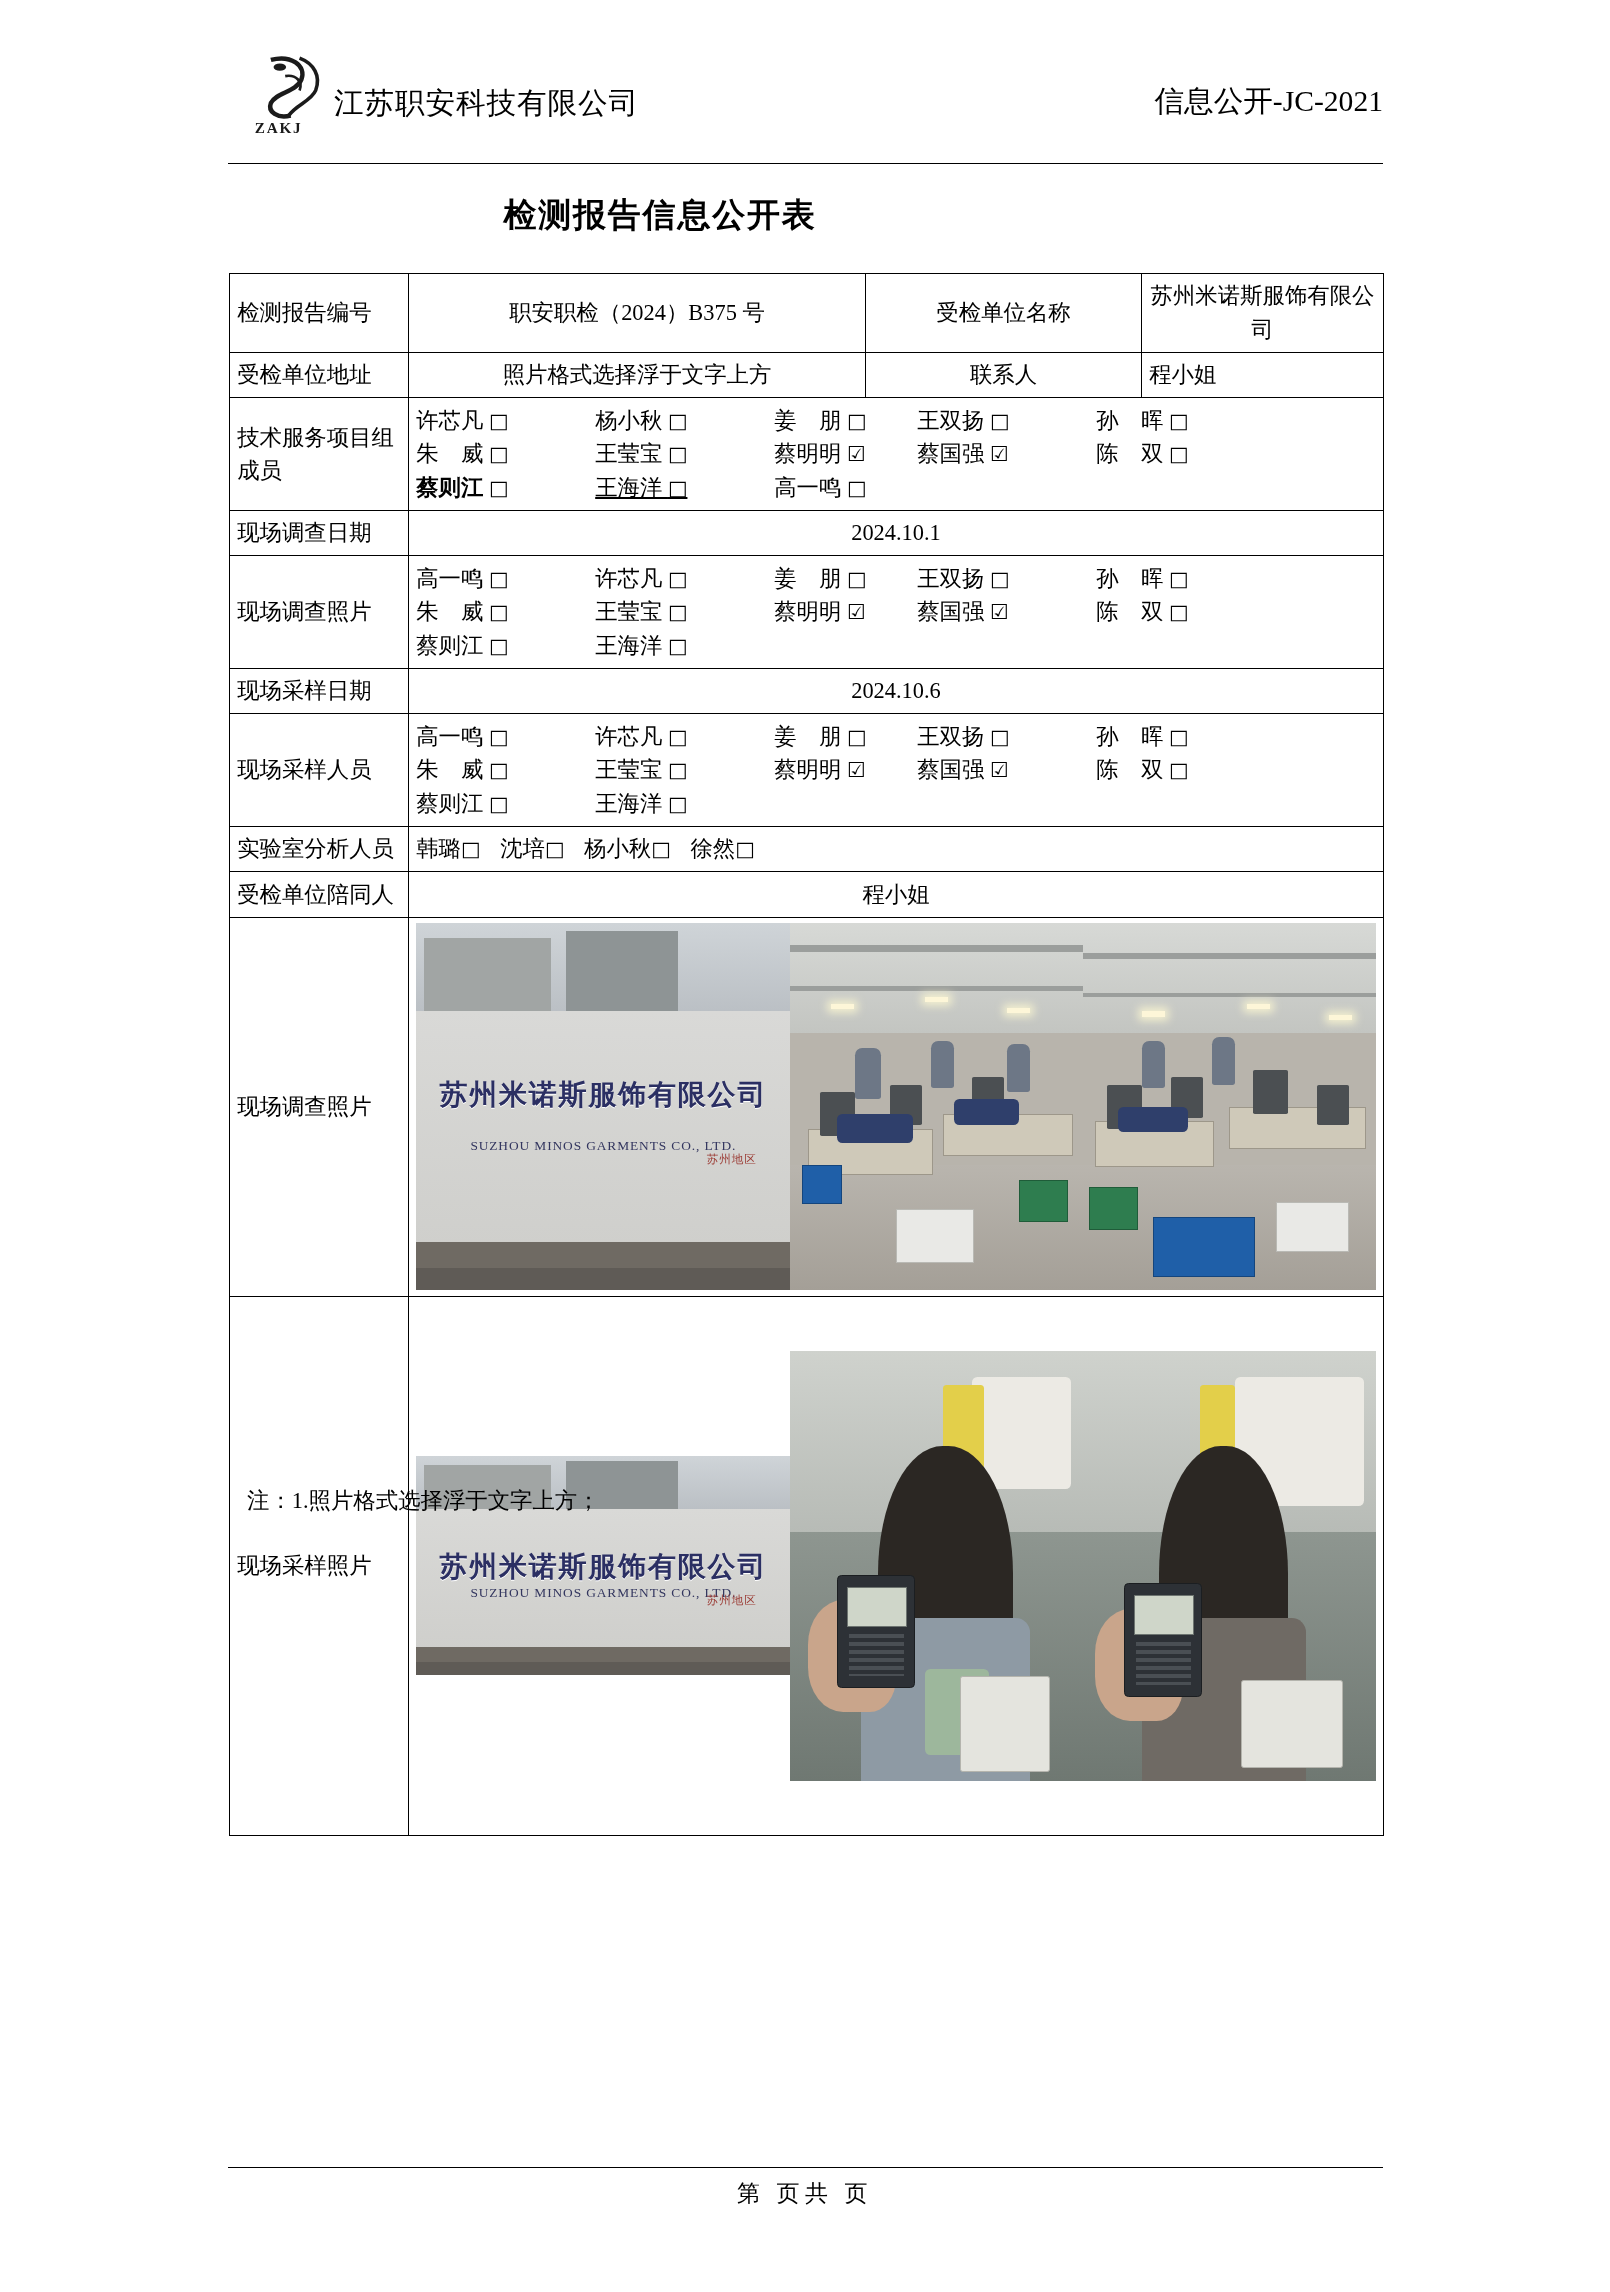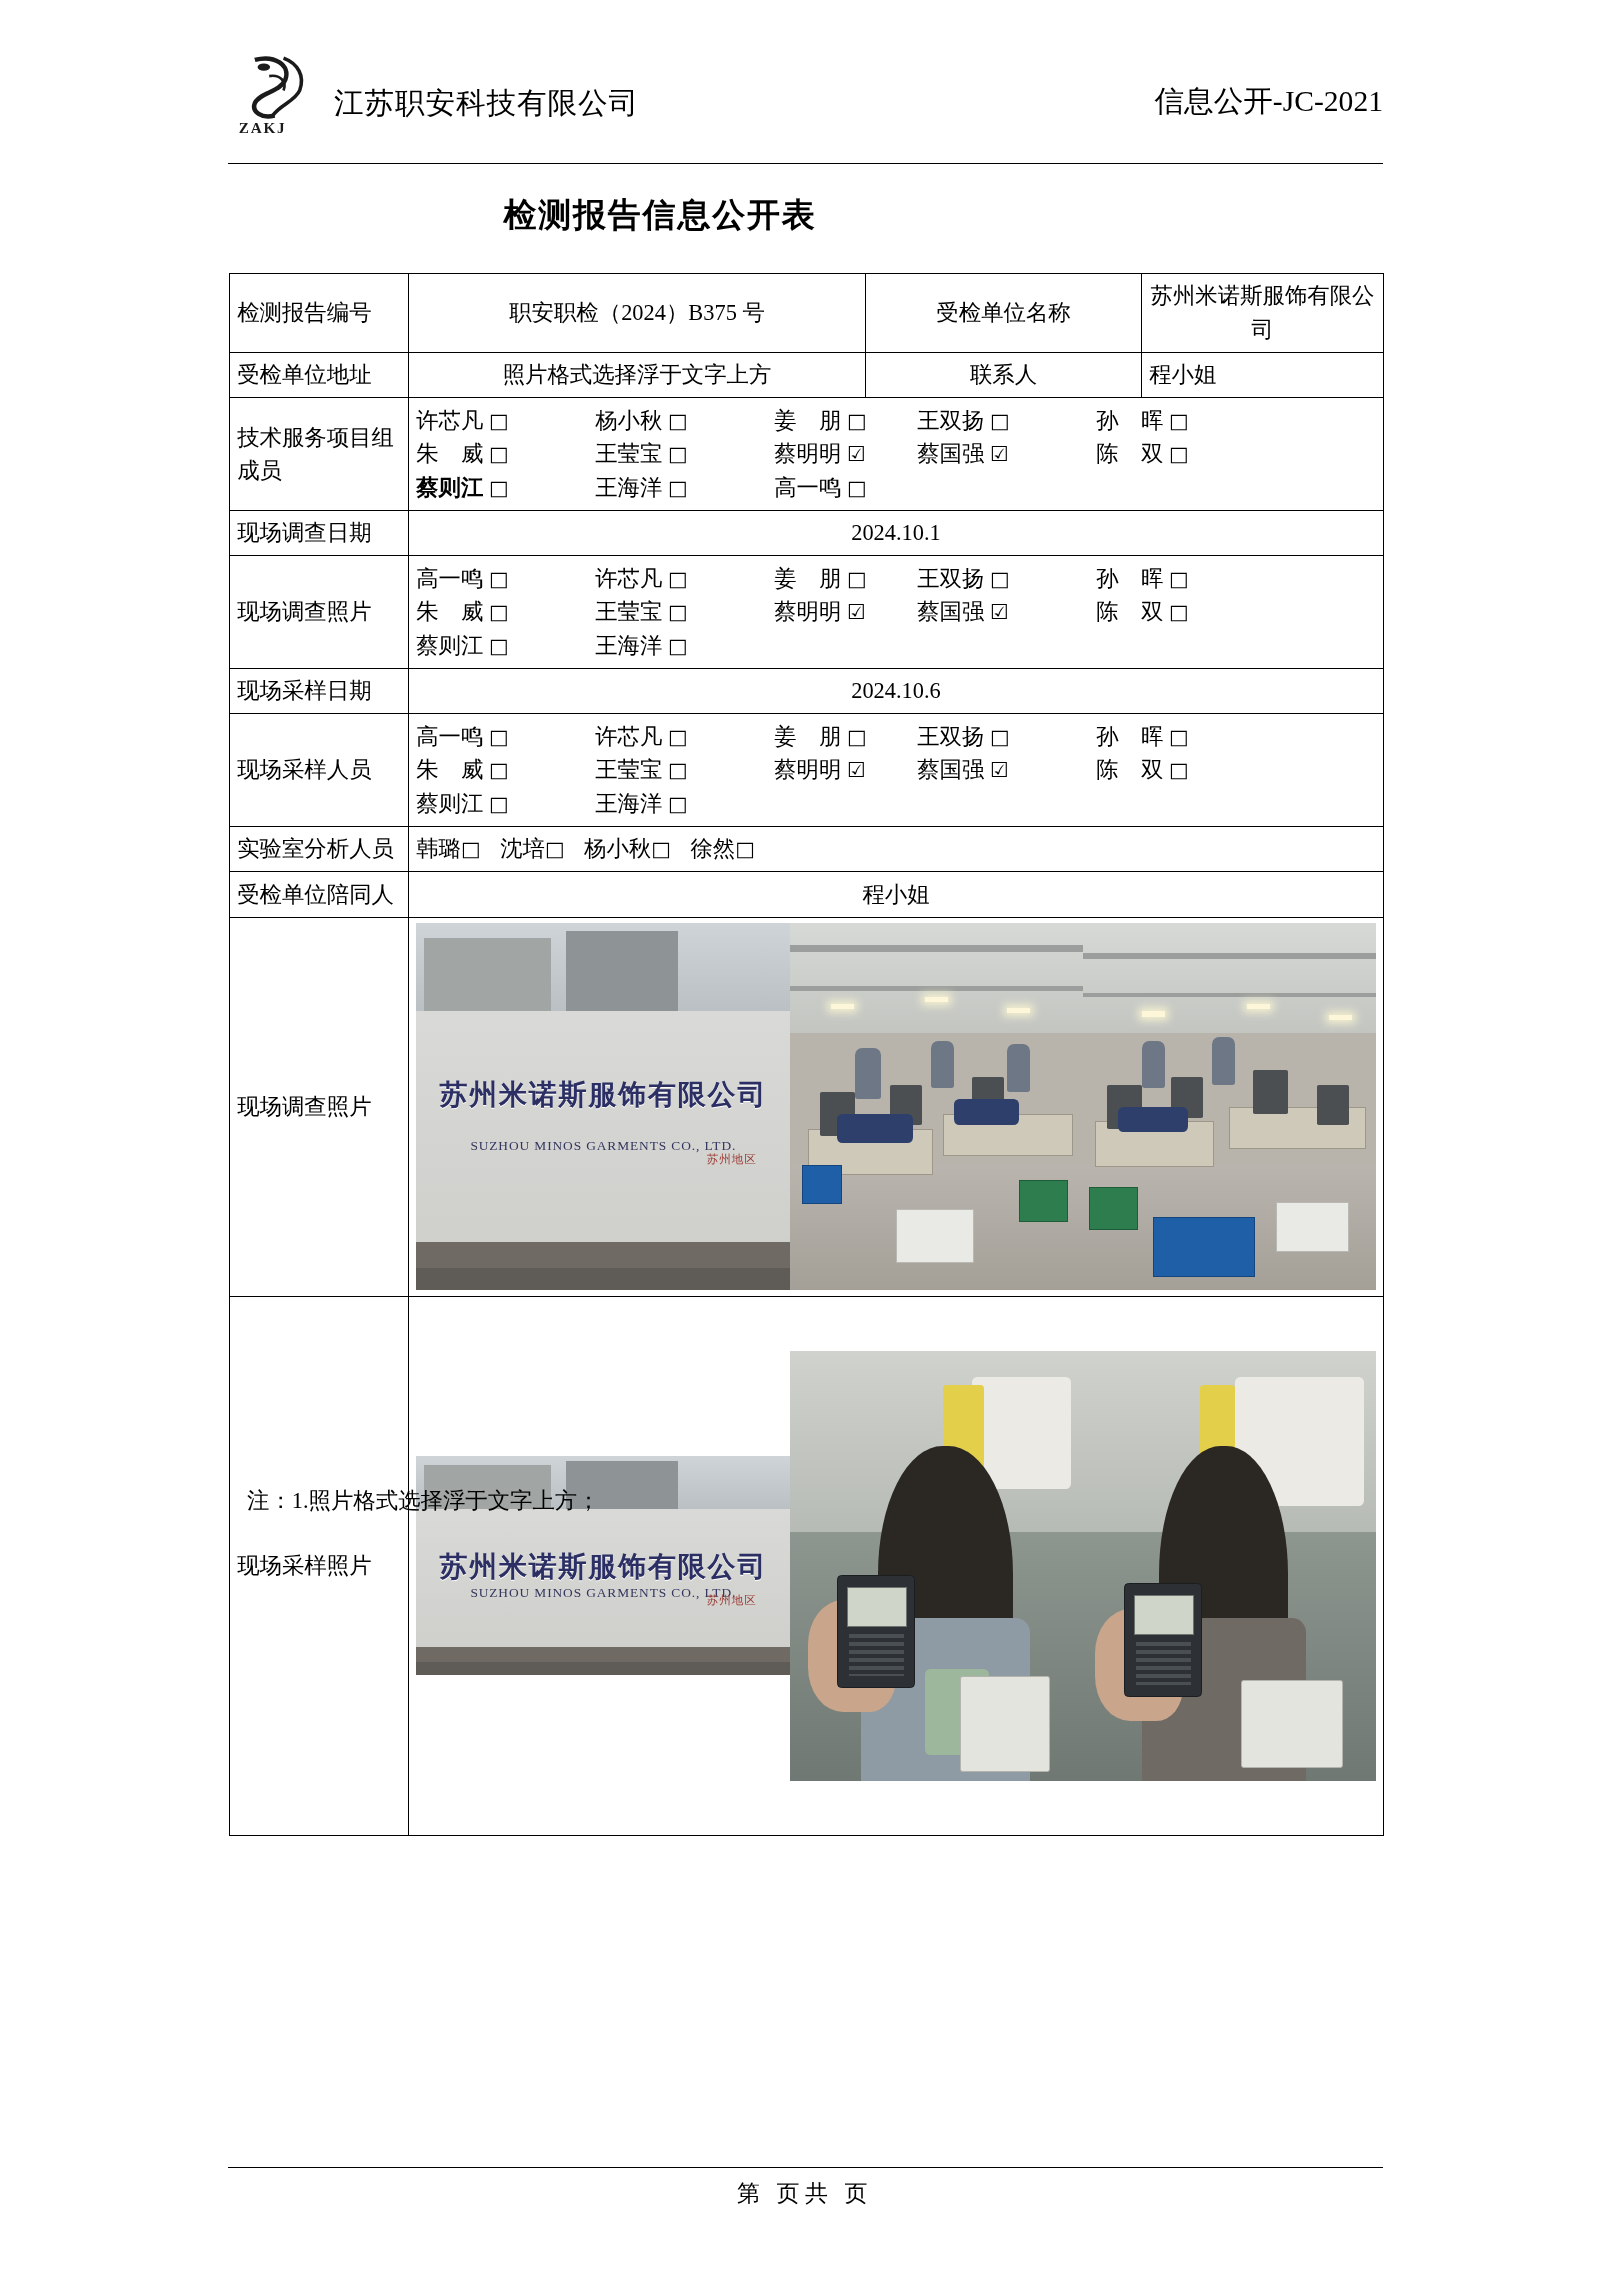--- a/index.html
+++ b/index.html
@@ -14,21 +14,21 @@
     width:1610px; height:2293px;
     box-sizing:border-box;
     padding:0;
   }
   
   .header {
     position:absolute;
     left:228px; top:49px; width:1155px; height:99px;
   }
   .logo-wrap {
-    position:absolute; left:0; top:0; width:112px; height:90px;text-align:right;
+    position:absolute; left:16px; top:0; width:112px; height:90px;text-align:right;
   }
   .logo-svg { display:block; }
   .company-name {
     position:absolute; left:106px; top:34px;
     font-size:29.6px; letter-spacing:0.9px;
     font-family:"Liberation Serif", serif;
   }
   .doc-code {
     position:absolute; right:0; top:32px;
     font-size:29.6px;
@@ -187,21 +187,21 @@
       <td class="ctr" colspan="2">联系人</td>
       <td class="lft">程小姐</td>
     </tr>
 
     <tr>
       <td class="lbl">技术服务项目组成员</td>
       <td class="names" colspan="5">
         <div id="team-rows">
               <div class="row"><span class="nm" style="width: 179px;"><span>许芯凡 </span><span class="box">□</span></span><span class="nm" style="width: 179px;"><span>杨小秋 </span><span class="box">□</span></span><span class="nm" style="width: 143px;"><span>姜　朋 </span><span class="box">□</span></span><span class="nm" style="width: 179px;"><span>王双扬 </span><span class="box">□</span></span><span class="nm" style="width: 161px;"><span>孙　晖 </span><span class="box">□</span></span></div>
               <div class="row"><span class="nm" style="width: 179px;"><span>朱　威 </span><span class="box">□</span></span><span class="nm" style="width: 179px;"><span>王莹宝 </span><span class="box">□</span></span><span class="nm" style="width: 143px;"><span>蔡明明 </span><span class="box">☑</span></span><span class="nm" style="width: 179px;"><span>蔡国强 </span><span class="box">☑</span></span><span class="nm" style="width: 161px;"><span>陈　双 </span><span class="box">□</span></span></div>
-              <div class="row"><span class="nm" style="width: 179px; font-weight: bold;"><span>蔡则江 </span><span class="box">□</span></span><span class="nm" style="width: 179px;"><span>王海洋 </span><span class="box">□</span></span><span class="nm" style="width: 143px;"><span>高一鸣 </span><span class="box">□</span></span></div>
+              <div class="row"><span class="nm" style="width: 179px; font-weight: bold;"><span>蔡则江 </span><span class="box">□</span></span><span class="nm" style="width: 179px; text-decoration: underline;"><span>王海洋 </span><span class="box">□</span></span><span class="nm" style="width: 143px;"><span>高一鸣 </span><span class="box">□</span></span></div>
             </div>
       </td>
     </tr>
 
     <tr>
       <td class="lbl">现场调查日期</td>
       <td class="ctr" colspan="5">2024.10.1</td>
     </tr>
 
     <tr>

